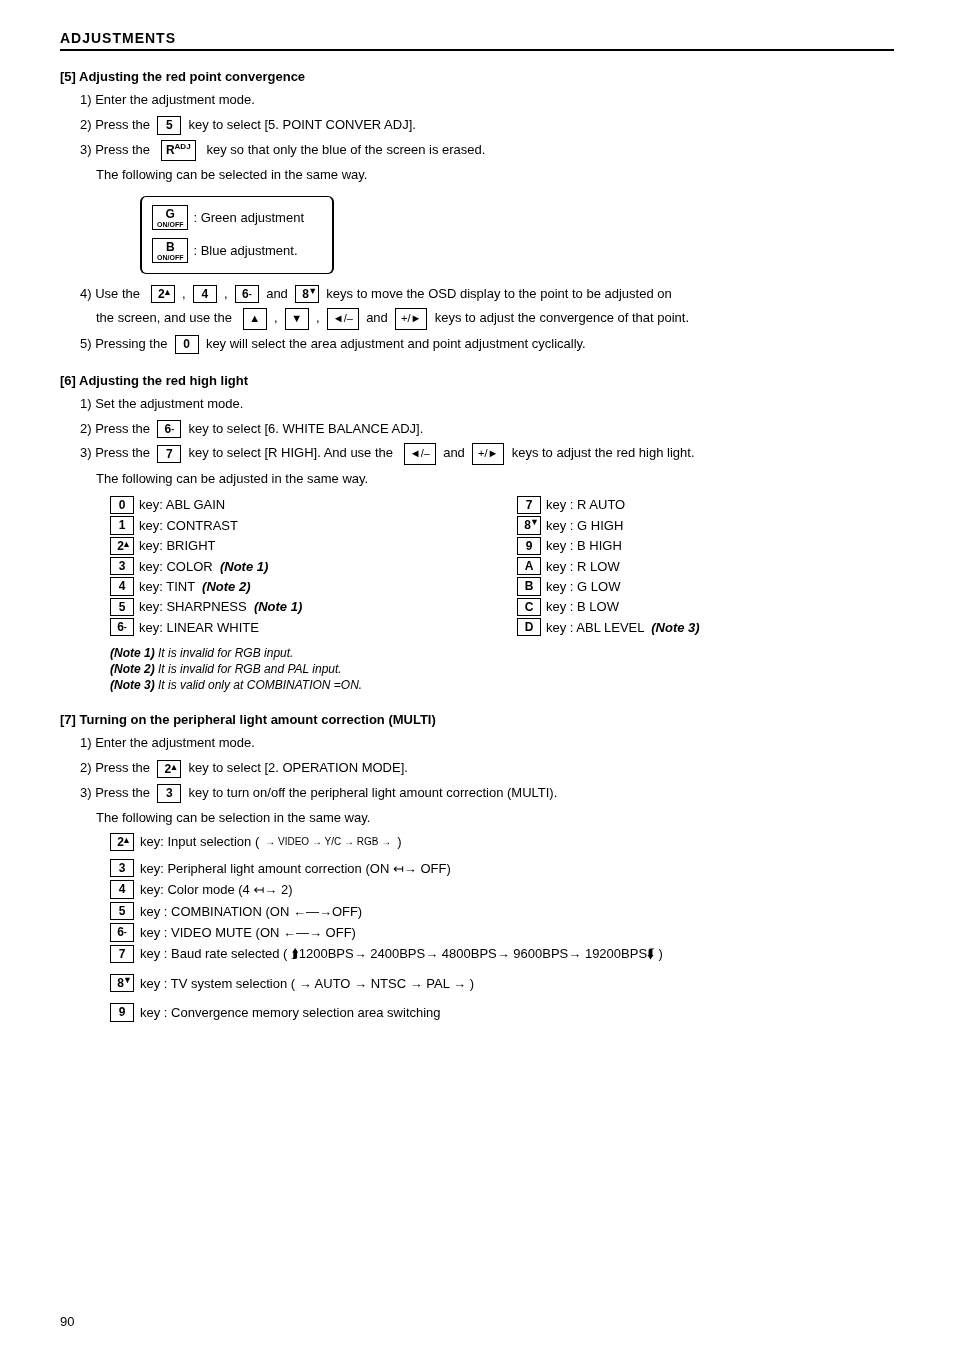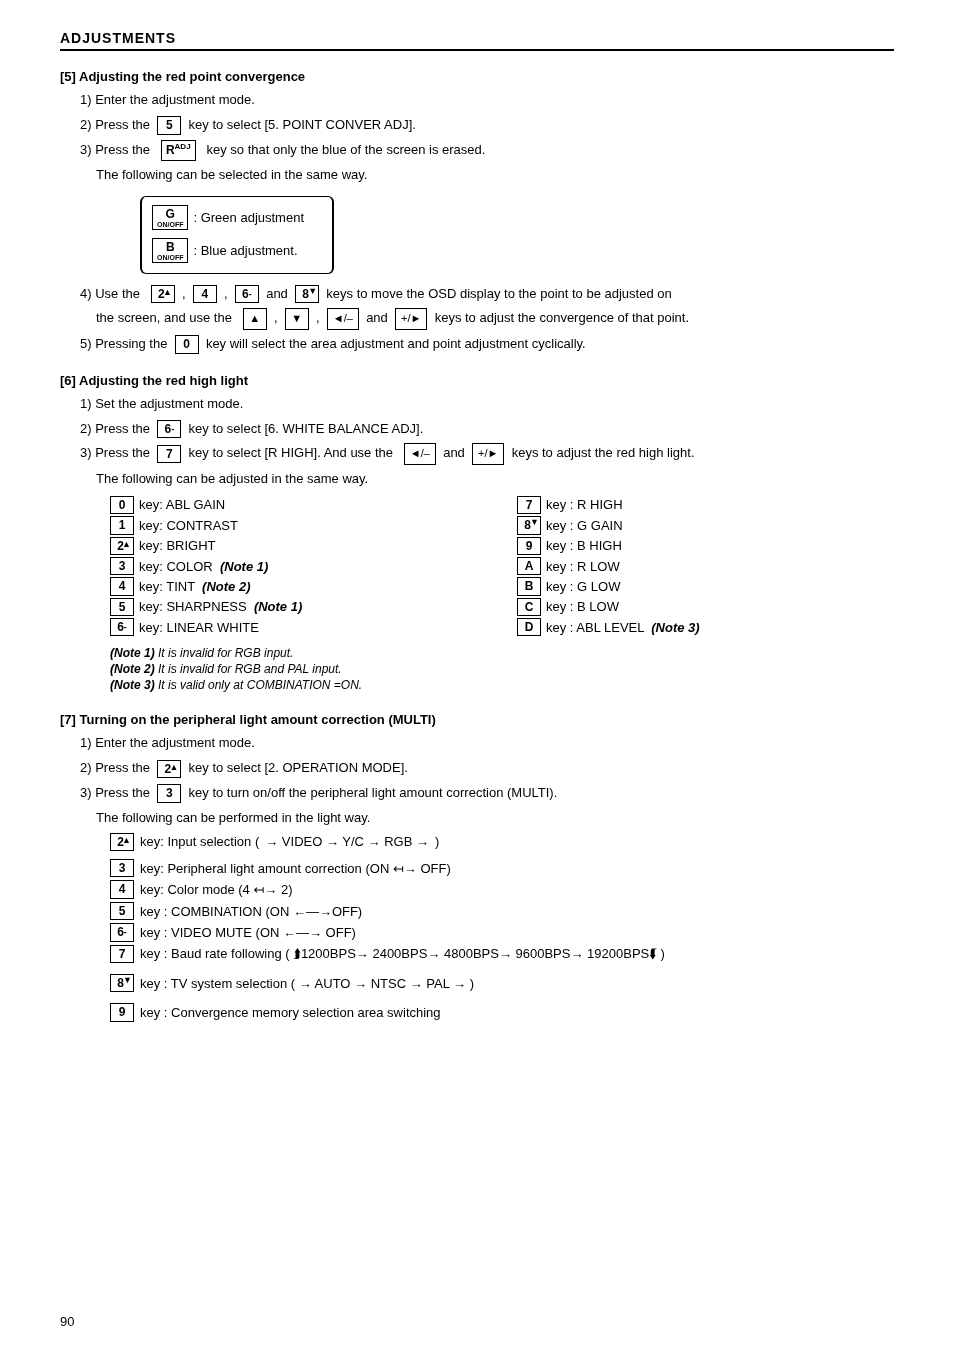--- a/index.html
+++ b/index.html
@@ -240,25 +240,25 @@
           <span>key: SHARPNESS &nbsp;<em><strong>(Note 1)</strong></em></span>
         </div>
       <div class="grid-row">
           <span class="key">6<span style="font-size:9px;">-</span></span>
           <span>key: LINEAR WHITE</span>
         </div>
     </div>
     <div>
       <div class="grid-row">
           <span class="key">7</span>
-          <span>key : R HIGH</span>
+          <span>key : R AUTO</span>
         </div>
       <div class="grid-row">
           <span class="key" style="position:relative; padding-right:8px;">8<span style="font-size:9px; position:absolute; top:0; right:1px;">▼</span></span>
-          <span>key : G GAIN</span>
+          <span>key : G HIGH</span>
         </div>
       <div class="grid-row">
           <span class="key">9</span>
           <span>key : B HIGH</span>
         </div>
       <div class="grid-row">
           <span class="key">A</span>
           <span>key : R LOW</span>
         </div>
       <div class="grid-row">
@@ -285,28 +285,28 @@
   <div class="section-title">
     <strong>[7] Turning on the peripheral light amount correction (MULTI)</strong>
   </div>
   <div class="step">1)  Enter the adjustment mode.</div>
   <div class="step">
     2)  Press the &nbsp;<span class="key" style="position:relative; padding-right:8px;">2<span style="font-size:9px; position:absolute; top:1px; right:2px;">▲</span></span>&nbsp; key to select  [2. OPERATION MODE].
   </div>
   <div class="step">
     3)  Press the &nbsp;<span class="key">3</span>&nbsp; key to turn on/off the peripheral light amount correction (MULTI).
   </div>
-  <div class="step-indent">The following can be performed in the light way.</div>
+  <div class="step-indent">The following can be selection in the same way.</div>
 
   <div class="sub-list">
 
     <div class="sub-list-item" style="margin-bottom:8px;">
       <span class="key" style="position:relative; padding-right:8px;">2<span style="font-size:9px; position:absolute; top:1px; right:2px;">▲</span></span>
       <span>key: Input selection ( </span>
-      <span style="font-size:13px;">→ VIDEO → Y/C → RGB →</span>
+      <span style="font-size:10px;">→ VIDEO → Y/C → RGB →</span>
       <span> )</span>
     </div>
 
     <div class="sub-list-item">
       <span class="key">3</span>
       <span>key: Peripheral light amount correction (ON ↤→ OFF)</span>
     </div>
 
     <div class="sub-list-item">
       <span class="key">4</span>
@@ -318,21 +318,21 @@
       <span>key : COMBINATION (ON ←—→OFF)</span>
     </div>
 
     <div class="sub-list-item">
       <span class="key">6<span style="font-size:9px;">-</span></span>
       <span>key : VIDEO MUTE (ON ←—→ OFF)</span>
     </div>
 
     <div class="sub-list-item">
       <span class="key">7</span>
-      <span>key : Baud rate following ( ⮭1200BPS→ 2400BPS→ 4800BPS→ 9600BPS→ 19200BPS⮮ )</span>
+      <span>key : Baud rate selected ( ⮭1200BPS→ 2400BPS→ 4800BPS→ 9600BPS→ 19200BPS⮮ )</span>
     </div>
 
     <div style="height:8px;"></div>
 
     <div class="sub-list-item">
       <span class="key" style="position:relative; padding-right:8px;">8<span style="font-size:9px; position:absolute; top:0; right:1px;">▼</span></span>
       <span>key : TV system selection ( → AUTO → NTSC → PAL → )</span>
     </div>
 
     <div style="height:8px;"></div>

